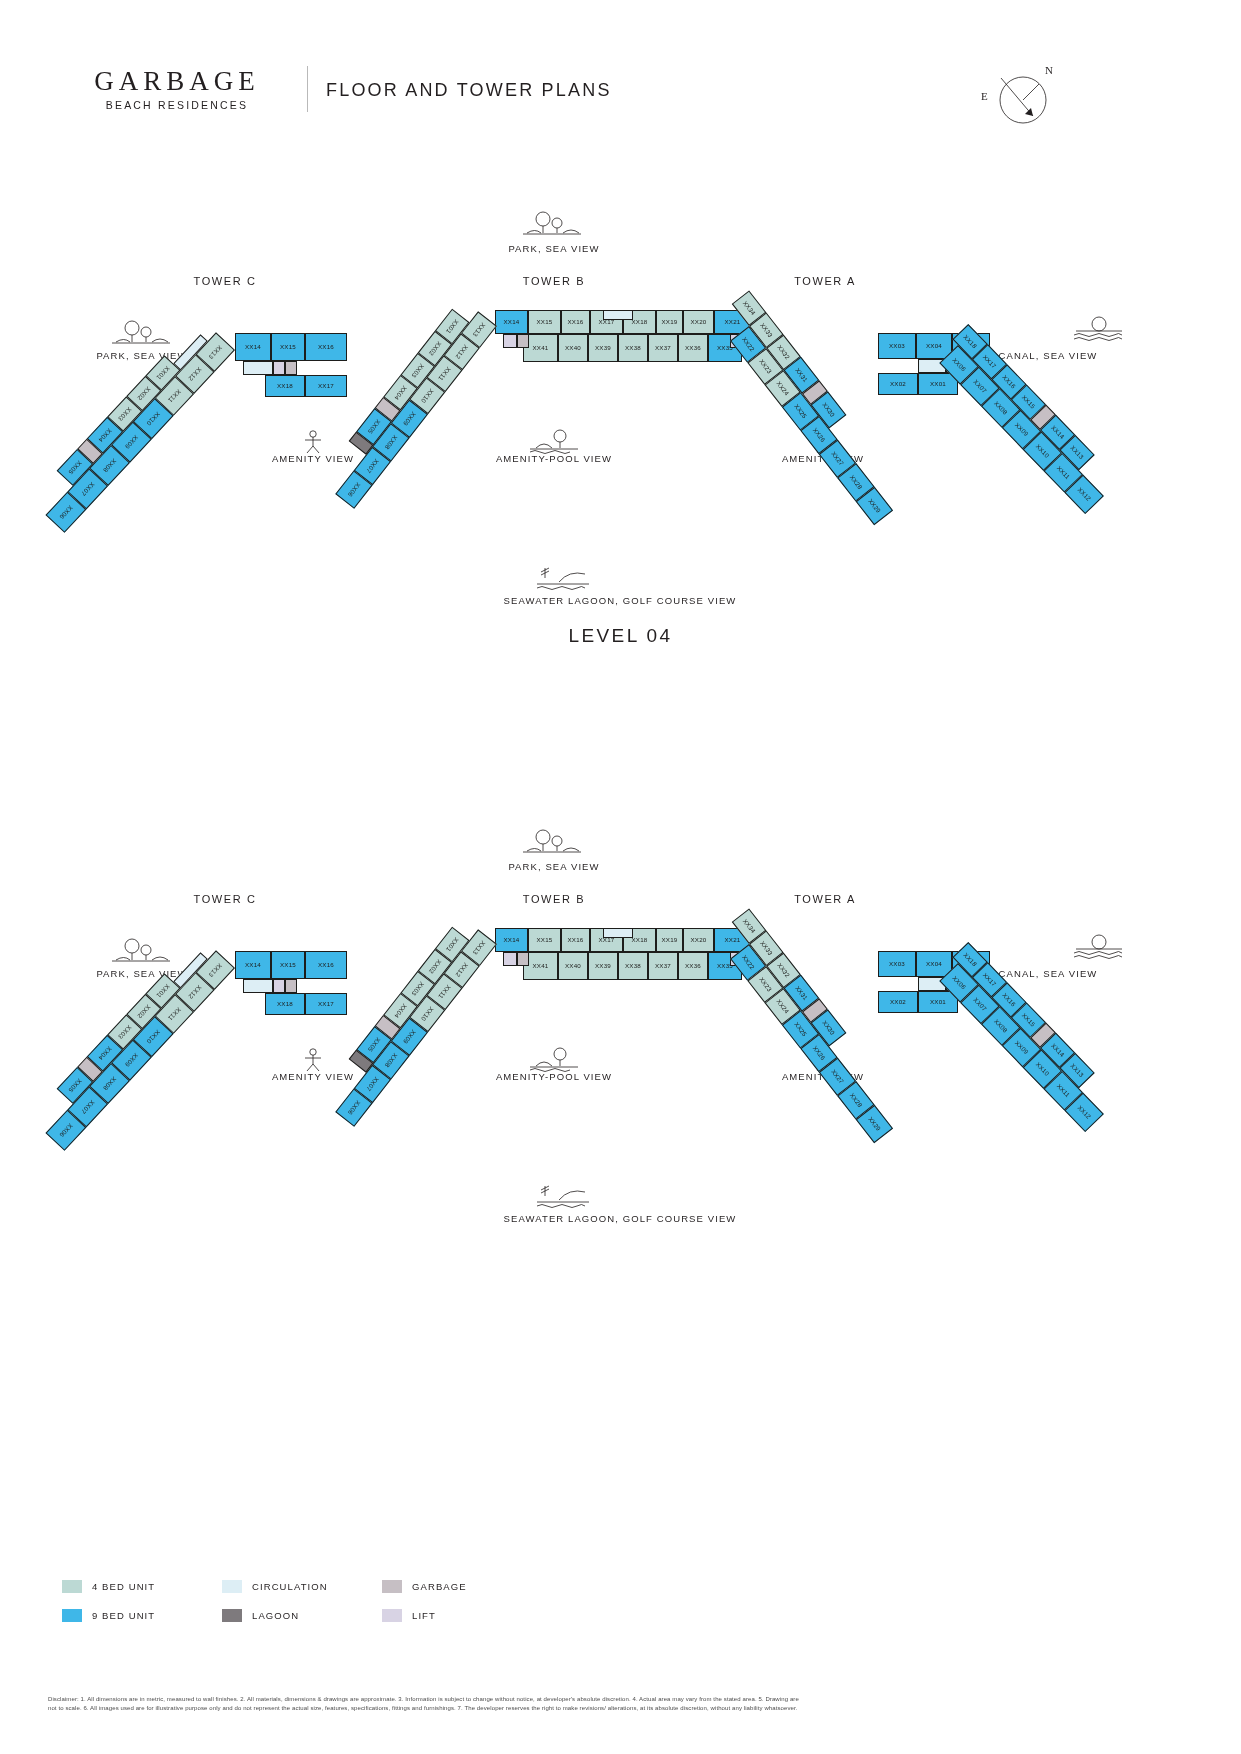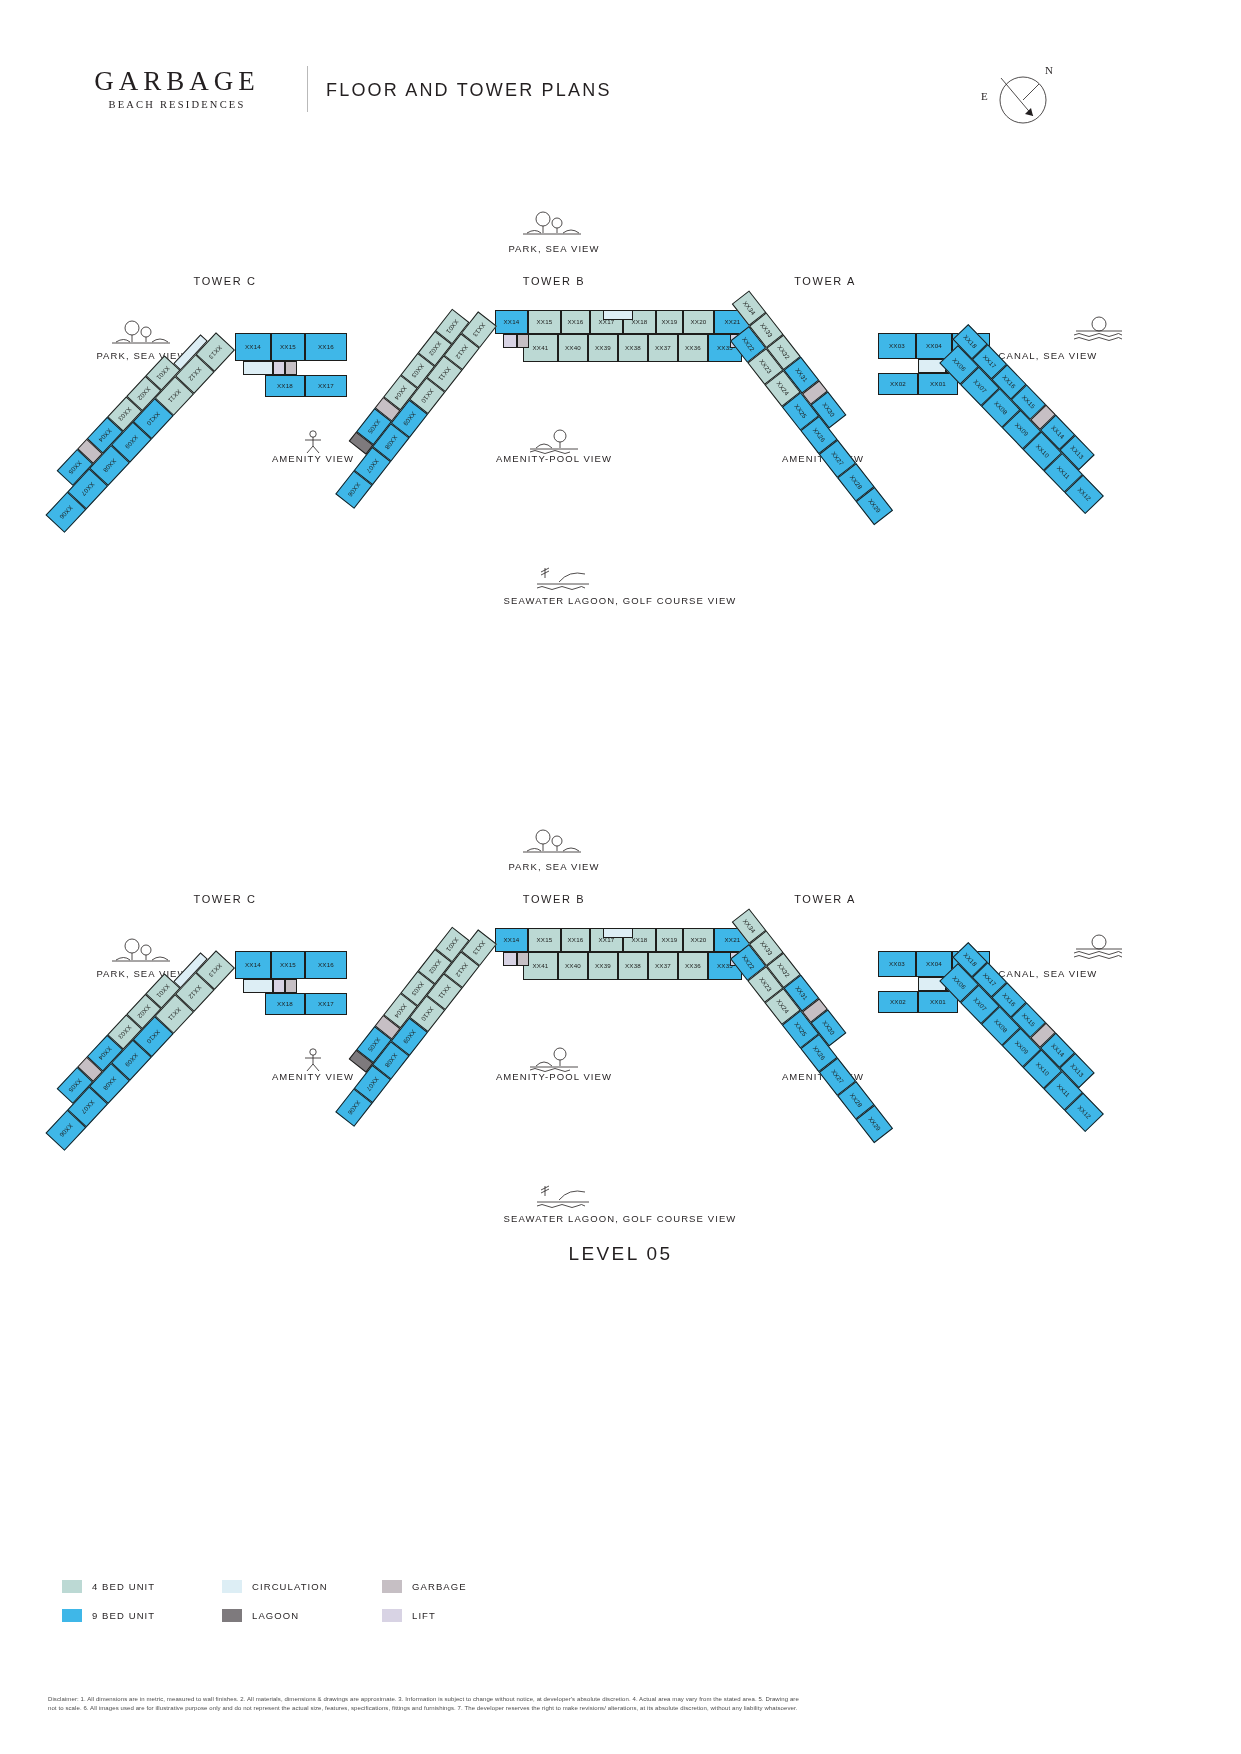--- a/index.html
+++ b/index.html
@@ -32,21 +32,21 @@
     color: #231f20;
     font-weight: 400;
     line-height: 30px;
     font-family: "Liberation Serif", serif;
   }
   .brand-sub {
     font-size: 10.5px;
     letter-spacing: 2.2px;
     color: #231f20;
     margin-top: 3px;
-    font-family: Liberation Serif, serif;
+    font-family: Liberation Sans, sans-serif;
   }
   .brand-divider {
     position: absolute;
     left: 307px; top: 8px;
     width: 1px; height: 46px;
     background: #b9b9b9;
   }
   .header-title {
     position: absolute;
     left: 326px; top: 22px;
@@ -249,20 +249,21 @@
   <div style="position:absolute;left:535px;top:362px;">
     <svg class="icon-svg" width="56" height="30" viewBox="0 0 56 30">
       <path d="M10 6 L10 16 M6 10 L14 6 M6 13 L14 9" stroke="#231f20" stroke-width="0.8" fill="none"></path>
       <path d="M24 20 Q34 8 50 12" fill="none" stroke="#231f20" stroke-width="0.8"></path>
       <path d="M2 22 L54 22" stroke="#231f20" stroke-width="0.8"></path>
       <path d="M2 26 q5 -3 10 0 t10 0 t10 0 t10 0 t8 0" fill="none" stroke="#231f20" stroke-width="0.8"></path>
     </svg>
   </div>
   <div class="view-label" style="left:430px;top:395px;width:380px;">SEAWATER LAGOON, GOLF COURSE VIEW</div>
 
+  <div class="level-title" style="top:425px;">LEVEL 04</div>
 
   <div>
 
     <div class="unit u2" style="left:235px;top:133px;width:36px;height:28px;">XX14</div>
     <div class="unit u2" style="left:271px;top:133px;width:34px;height:28px;">XX15</div>
     <div class="unit u2" style="left:305px;top:133px;width:42px;height:28px;">XX16</div>
 
     <div class="unit circ" style="left:243px;top:161px;width:30px;height:14px;"></div>
     <div class="unit lift" style="left:273px;top:161px;width:12px;height:14px;"></div>
     <div class="unit svc" style="left:285px;top:161px;width:12px;height:14px;"></div>
@@ -451,21 +452,20 @@
   <div style="position:absolute;left:535px;top:362px;">
     <svg class="icon-svg" width="56" height="30" viewBox="0 0 56 30">
       <path d="M10 6 L10 16 M6 10 L14 6 M6 13 L14 9" stroke="#231f20" stroke-width="0.8" fill="none"></path>
       <path d="M24 20 Q34 8 50 12" fill="none" stroke="#231f20" stroke-width="0.8"></path>
       <path d="M2 22 L54 22" stroke="#231f20" stroke-width="0.8"></path>
       <path d="M2 26 q5 -3 10 0 t10 0 t10 0 t10 0 t8 0" fill="none" stroke="#231f20" stroke-width="0.8"></path>
     </svg>
   </div>
   <div class="view-label" style="left:430px;top:395px;width:380px;">SEAWATER LAGOON, GOLF COURSE VIEW</div>
 
-  <div class="level-title" style="top:425px;">LEVEL 05</div>
 
   <div>
     <div class="unit u2" style="left:235px;top:133px;width:36px;height:28px;">XX14</div>
     <div class="unit u2" style="left:271px;top:133px;width:34px;height:28px;">XX15</div>
     <div class="unit u2" style="left:305px;top:133px;width:42px;height:28px;">XX16</div>
     <div class="unit circ" style="left:243px;top:161px;width:30px;height:14px;"></div>
     <div class="unit lift" style="left:273px;top:161px;width:12px;height:14px;"></div>
     <div class="unit svc" style="left:285px;top:161px;width:12px;height:14px;"></div>
     <div class="unit u2" style="left:265px;top:175px;width:40px;height:22px;">XX18</div>
     <div class="unit u2" style="left:305px;top:175px;width:42px;height:22px;">XX17</div>

